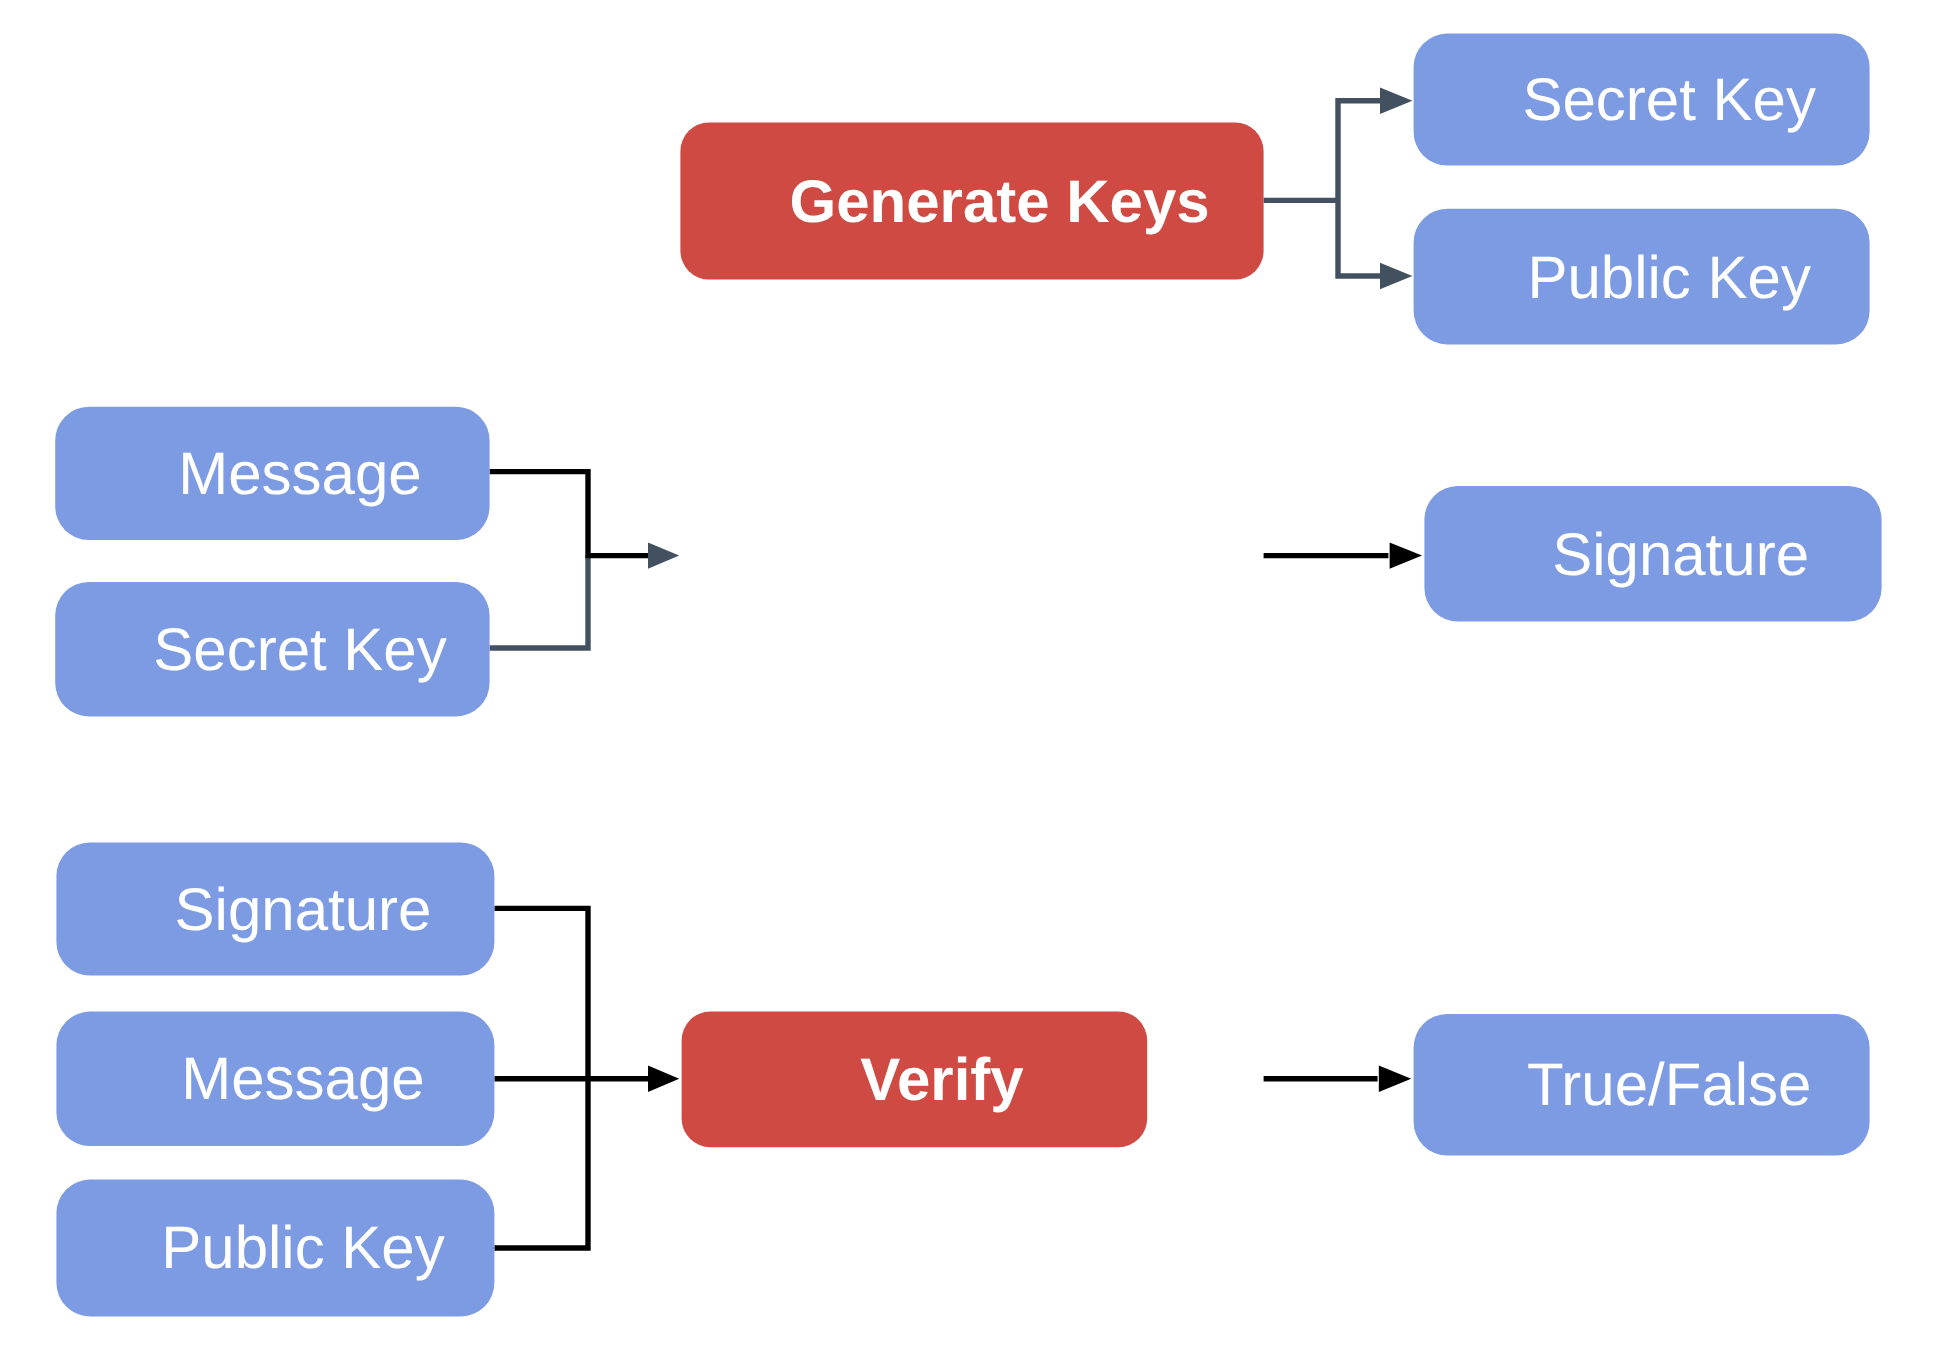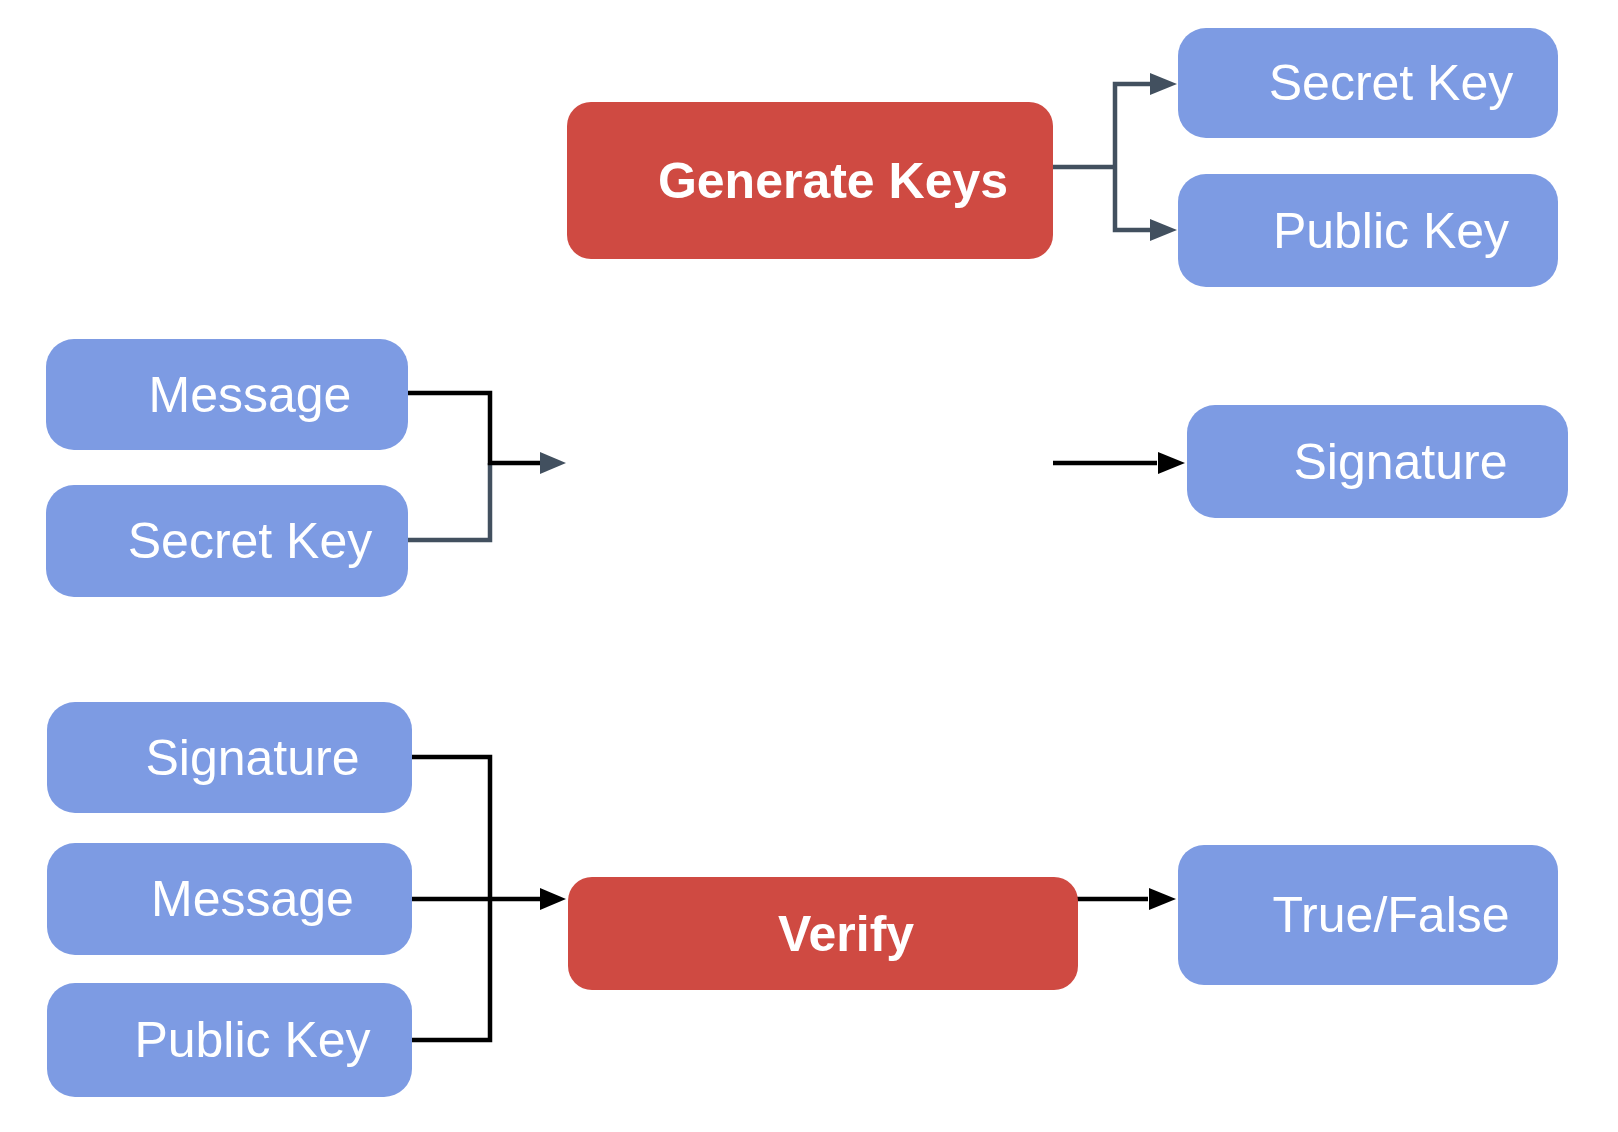--- a/index.html
+++ b/index.html
@@ -41,32 +41,32 @@
     background: var(--data_fill, #7D9BE3);
     border-radius: 28px;
     font-weight: 400;
   }
   .node.process {
     background: var(--process_fill, #CF4A42);
     border-radius: 24px;
     font-weight: 700;
   }
   
-  #n-generate-keys        { left: 567px;  top: 102px; width: 486px; height: 157px; }
+  #n-generate-keys        { left: 567px;  top: 102px; width: 486px; height: 131px; }
   #n-secret-key-out       { left: 1178px; top: 28px;  width: 380px; height: 110px; }
   #n-public-key-out       { left: 1178px; top: 174px; width: 380px; height: 113px; }
   #n-message-sign-in      { left: 46px;   top: 339px; width: 362px; height: 111px; }
   #n-secret-key-sign-in   { left: 46px;   top: 485px; width: 362px; height: 112px; }
   #n-sign                 { left: 568px;  top: 398px; width: 485px; height: 131px; }
   #n-signature-out        { left: 1187px; top: 405px; width: 381px; height: 113px; }
   #n-signature-verify-in  { left: 47px;   top: 702px; width: 365px; height: 111px; }
   #n-message-verify-in    { left: 47px;   top: 843px; width: 365px; height: 112px; }
   #n-public-key-verify-in { left: 47px;   top: 983px; width: 365px; height: 114px; }
-  #n-verify               { left: 568px;  top: 877px; width: 510px; height: 113px; }
-  #n-true-false           { left: 1178px; top: 845px; width: 380px; height: 140px; border-radius: 26px; }
+  #n-verify               { left: 568px;  top: 843px; width: 388px; height: 113px; }
+  #n-true-false           { left: 1178px; top: 845px; width: 380px; height: 118px; }
 </style>
 </head>
 <body>
 
 <div id="canvas">
 
   <svg id="wires" viewBox="0 0 1618 1132" xmlns="http://www.w3.org/2000/svg">
 
     <path class="wire-slate" d="M1053 167 L1115 167 M1152 84 L1115 84 L1115 230 L1152 230"></path>
     <polygon class="head-slate" points="1177,84 1150,73 1150,95"></polygon>

